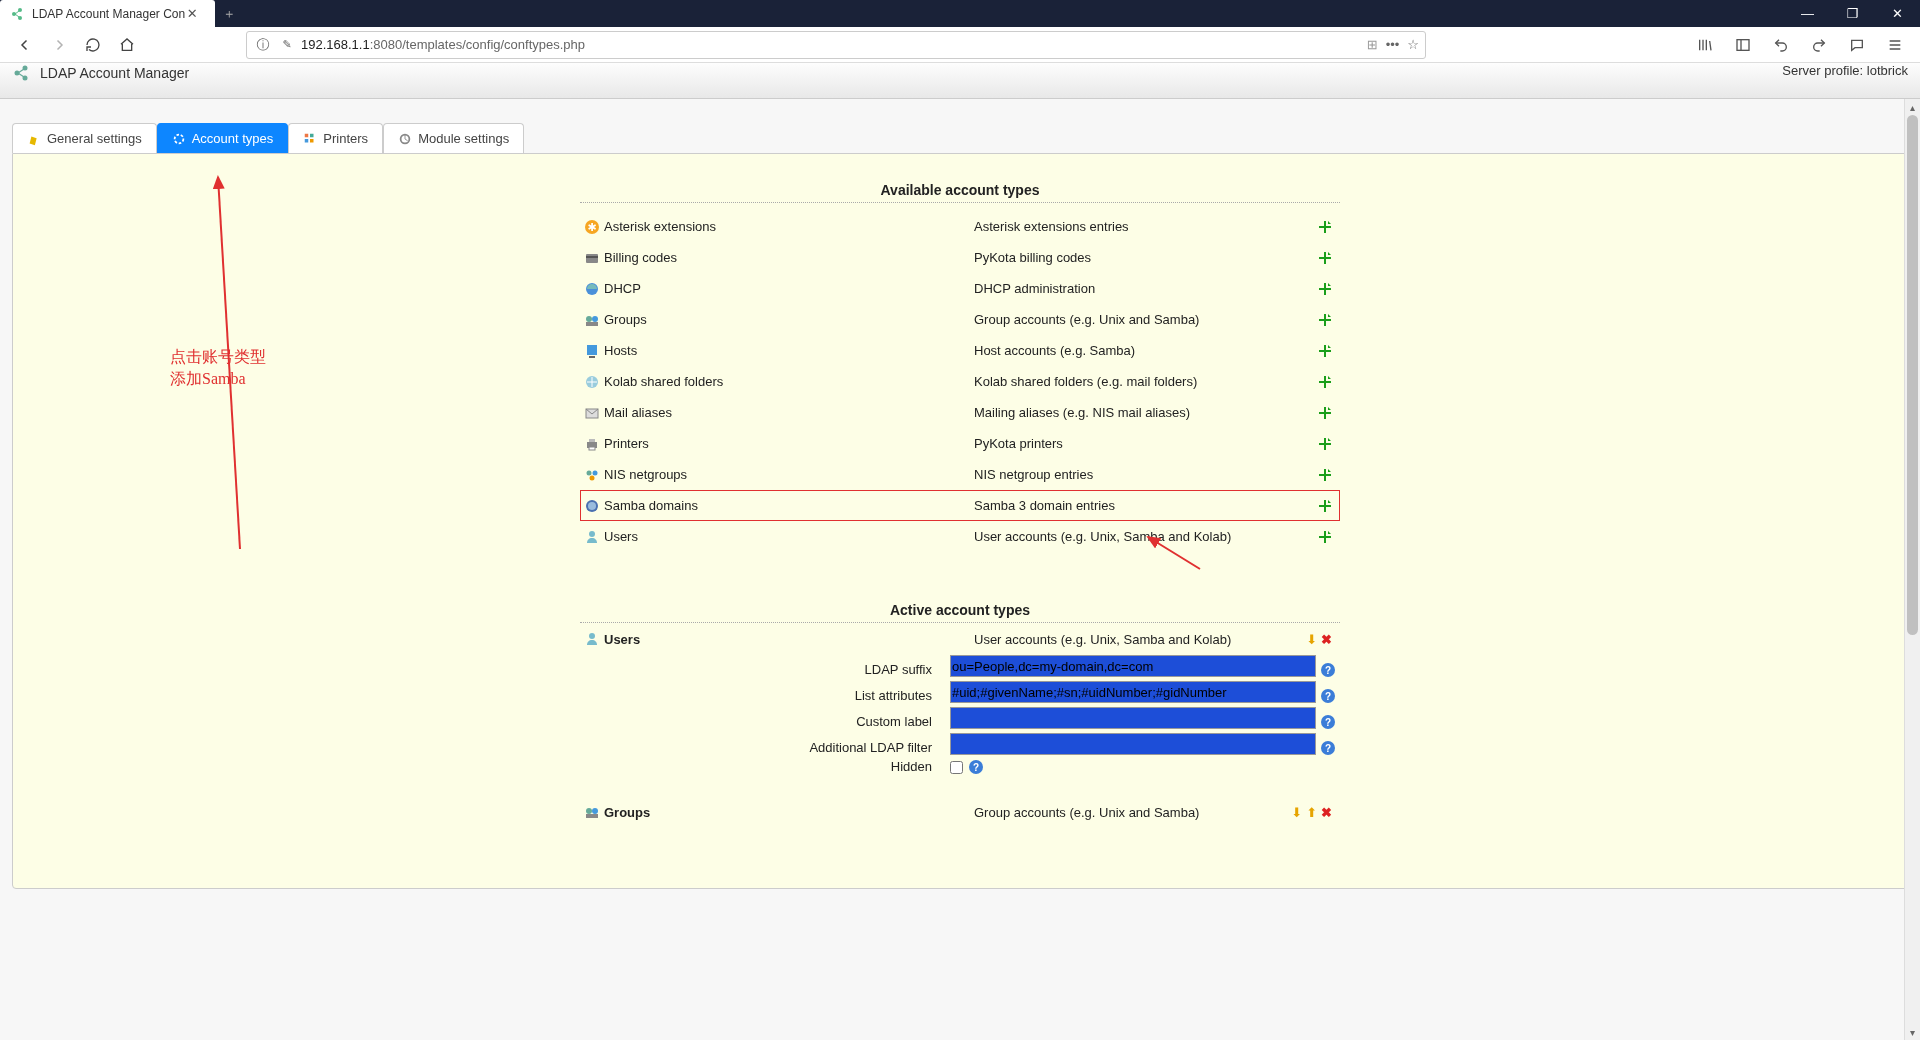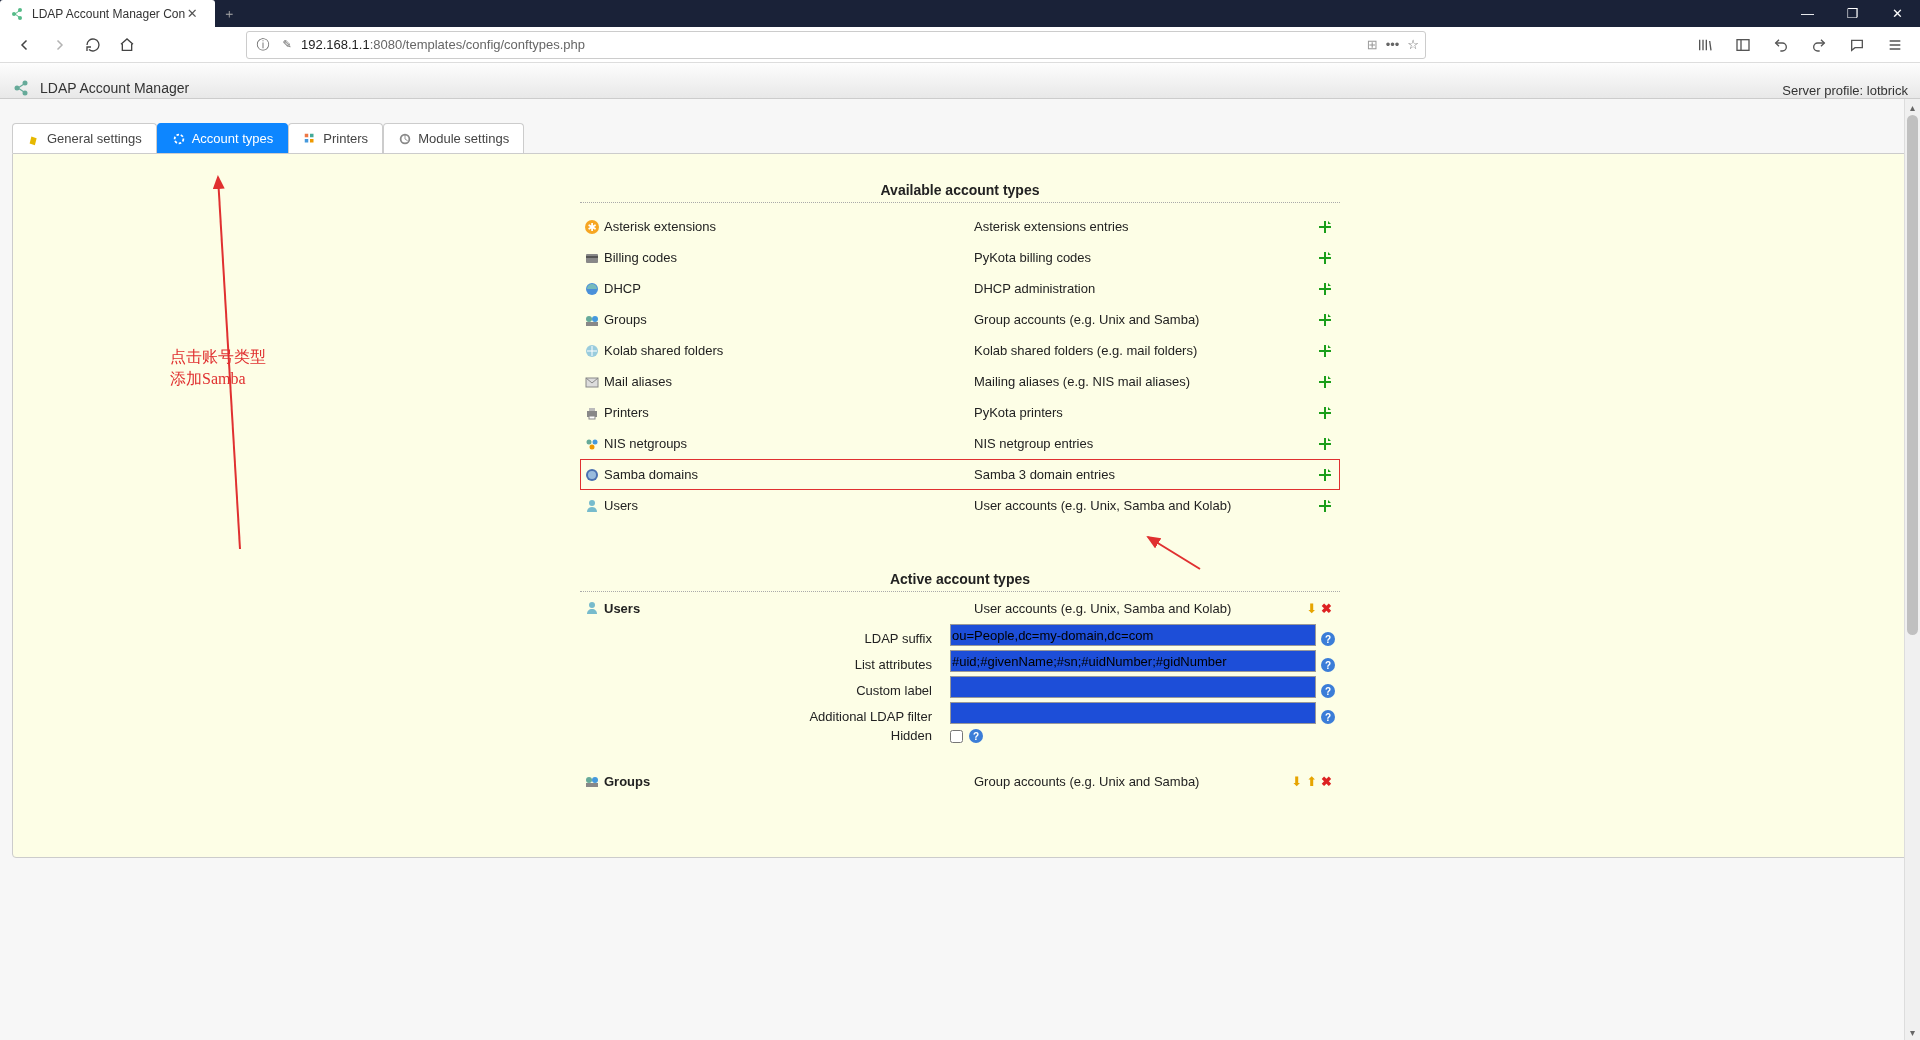--- a/index.html
+++ b/index.html
@@ -13,21 +13,21 @@
 .win-controls { margin-left: auto; display: flex; }
 .win-btn { width: 45px; height: 27px; display: flex; align-items: center; justify-content: center; color: #fff; }
 .navbar { height: 36px; background: #fff; border-bottom: 1px solid #ddd; display: flex; align-items: center; padding: 0 10px; gap: 4px; }
 .nav-btn { width: 30px; height: 30px; display: flex; align-items: center; justify-content: center; color: #555; border-radius: 3px; }
 .urlbar { flex: 1; height: 28px; border: 1px solid #ccc; border-radius: 3px; display: flex; align-items: center; padding: 0 6px; margin: 0 260px 0 100px; background: #fff; }
 .urlbar-icon { width: 20px; height: 20px; display: flex; align-items: center; justify-content: center; color: #666; margin-right: 4px; }
 .urltext { font-size: 13px; color: #666; }
 .urltext .urlhost { color: #222; }
 .urlbar-right { margin-left: auto; display: flex; gap: 8px; align-items: center; }
 .nav-right { display: flex; gap: 8px; align-items: center; margin-left: auto; }
-.page-header { height: 36px; background: linear-gradient(to bottom, #fdfdfd, #e8e8e8); border-bottom: 1px solid #ccc; display: flex; align-items: flex-end; padding: 0 12px; }
+.page-header { height: 36px; background: linear-gradient(to bottom, #fdfdfd, #e8e8e8); border-bottom: 1px solid #ccc; display: flex; align-items: flex-start; padding: 0 12px; }
 .logo { display: flex; align-items: center; gap: 8px; }
 .logo-icon { width: 20px; height: 20px; }
 .server-profile { margin-left: auto; font-size: 13px; color: #333; }
 .content-wrap { position: relative; height: calc(1040px - 27px - 36px - 36px); overflow: hidden; }
 .scroll-shell { position: absolute; inset: 0; overflow-y: scroll; }
 .content-inner { background: #f7f7f7; padding: 24px 12px 12px 12px; min-height: 100%; }
 .tabs-row { display: flex; margin-bottom: 0; }
 .cfg-tab { background: #fff; border: 1px solid #ccc; border-bottom: none; padding: 7px 14px; border-radius: 4px 4px 0 0; display: flex; align-items: center; gap: 6px; font-size: 13px; color: #444; cursor: pointer; }
 .cfg-tab.active { background: #0d86ff; color: #fff; border-color: #0d86ff; }
 .cfg-tab .tab-ic { width: 14px; height: 14px; display: inline-flex; align-items: center; justify-content: center; }
@@ -284,20 +284,39 @@
                       <path d="M6 1h2v12H6z" fill="#1a9e1a"></path>
                       <path d="M1 6h12v2H1z" fill="#1a9e1a"></path>
                       <path d="M10 1l3 3-3-3zM10 1v3h3" fill="#1a9e1a"></path>
                     </svg>
                   </span>
                 </div>
               </div>
               <div class="avail-row">
                 <div class="col-icon">
                   <svg class="type-icon" viewBox="0 0 16 16">
+                    <rect x="3" y="2" width="10" height="10" fill="#49d"></rect>
+                    <rect x="5" y="13" width="6" height="2" fill="#666"></rect>
+                  </svg>
+                </div>
+                <div class="col-label">Hosts</div>
+                <div class="col-desc">Host accounts (e.g. Samba)</div>
+                <div class="col-add">
+                  <span class="add-icon">
+                    <svg viewBox="0 0 14 14">
+                      <path d="M6 1h2v12H6z" fill="#1a9e1a"></path>
+                      <path d="M1 6h12v2H1z" fill="#1a9e1a"></path>
+                      <path d="M10 1l3 3-3-3zM10 1v3h3" fill="#1a9e1a"></path>
+                    </svg>
+                  </span>
+                </div>
+              </div>
+              <div class="avail-row">
+                <div class="col-icon">
+                  <svg class="type-icon" viewBox="0 0 16 16">
                     <circle cx="8" cy="8" r="6" fill="#9cd"></circle>
                     <path d="M8 3v10M3 8h10" stroke="#fff"></path>
                   </svg>
                 </div>
                 <div class="col-label">Kolab shared folders</div>
                 <div class="col-desc">Kolab shared folders (e.g. mail folders)</div>
                 <div class="col-add">
                   <span class="add-icon">
                     <svg viewBox="0 0 14 14">
                       <path d="M6 1h2v12H6z" fill="#1a9e1a"></path>

